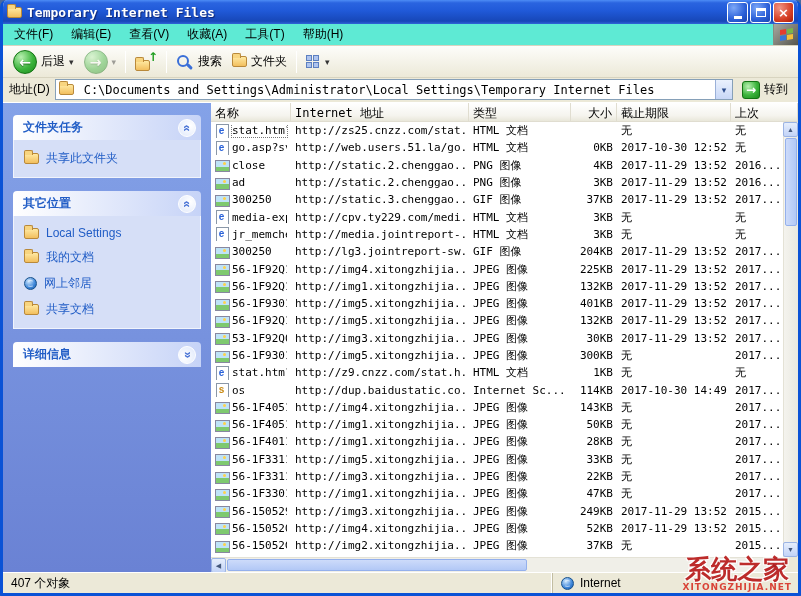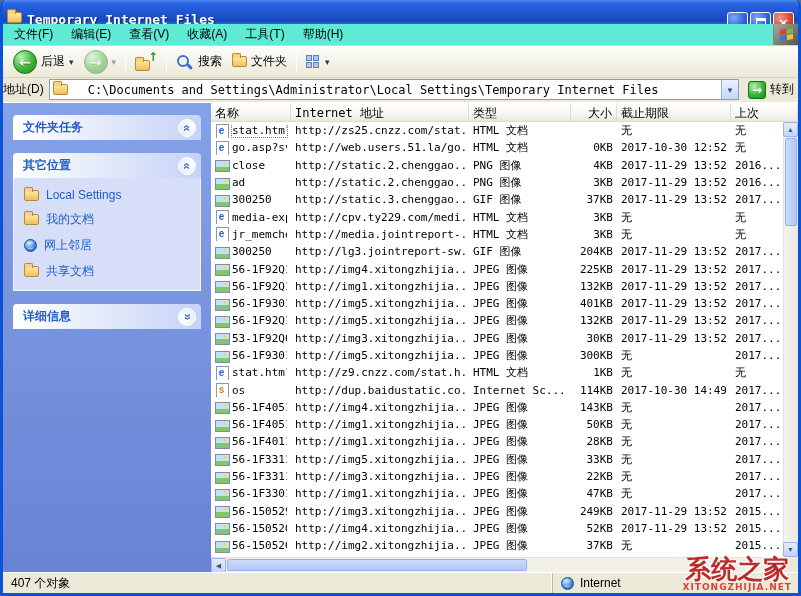--- a/index.html
+++ b/index.html
@@ -3,21 +3,21 @@
 <meta charset="utf-8">
 <style>
   *{box-sizing:border-box;margin:0;padding:0}
   html,body{width:801px;height:596px}
   body{font-family:"Liberation Sans","DejaVu Sans",sans-serif;font-size:12px;background:#4a6aa0;overflow:hidden}
 
   .window{position:relative;width:801px;height:596px;display:flex;flex-direction:column;
     border:3px solid #0a52d6;border-top:none;border-radius:7px 7px 2px 2px;overflow:hidden;background:#ece9d8}
 
   
-  .titlebar{height:23px;flex:none;display:flex;align-items:flex-start;gap:5px;padding:12px 4px;
+  .titlebar{height:23px;flex:none;display:flex;align-items:center;gap:5px;padding:12px 4px;
     background:linear-gradient(180deg,#4d8cf5 0%,#2a64e0 12%,#2059d8 45%,#1747b8 88%,#2f66d8 100%)}
   .title-text{color:#fff;font:bold 13px "DejaVu Sans Mono",monospace;flex:1;text-shadow:1px 1px 1px rgba(0,0,50,.55);white-space:nowrap;overflow:hidden}
   .winbtns{display:flex;gap:2px}
   .wbtn{width:21px;height:21px;border:1px solid #fff;border-radius:3px;display:flex;align-items:center;justify-content:center;color:#fff;cursor:pointer}
   .wbtn.min,.wbtn.max{background:radial-gradient(circle at 30% 25%,#7da8f8,#2a5fd8 60%,#1c45ae)}
   .wbtn.close{background:radial-gradient(circle at 30% 25%,#f09484,#d64026 60%,#a81c08);font:bold 13px "DejaVu Sans",sans-serif}
   .minbar{width:8px;height:3px;background:#fff;margin-top:10px}
   .maxbox{width:10px;height:9px;border:1px solid #fff;border-top-width:3px}
 
   
@@ -50,23 +50,23 @@
   .views span{width:6px;height:6px;background:#aec4ee;border:1px solid #5c7fc0}
 
   
   .ficon{position:relative;display:inline-block;width:16px;height:12px;flex:none;
     background:linear-gradient(180deg,#ffe9a2,#f2bf5e);border:1px solid #b9893a;border-radius:1px 2px 2px 2px}
   .ficon::before{content:"";position:absolute;top:-4px;left:-1px;width:7px;height:4px;
     background:#f8d580;border:1px solid #b9893a;border-bottom:none;border-radius:2px 2px 0 0}
   .ficon.tiny{width:15px;height:11px}
 
   
-  .addressbar{height:25px;flex:none;display:flex;align-items:center;gap:5px;background:#ece9d8;padding:1px 0 2px;border-bottom:1px solid #fff}
+  .addressbar{height:25px;flex:none;display:flex;align-items:center;gap:5px;background:#ece9d8;padding:1px 6px 2px;border-bottom:1px solid #fff}
   .addr-label{flex:none;white-space:nowrap}
-  .addr-input{flex:1;height:21px;background:#fff;border:1px solid #86a0b8;display:flex;align-items:center;gap:20px;padding-left:3px;overflow:hidden}
+  .addr-input{flex:1;height:21px;background:#fff;border:1px solid #86a0b8;display:flex;align-items:center;gap:10px;padding-left:3px;overflow:hidden}
   .addr-text{flex:1;font:12px "DejaVu Sans Mono",monospace;white-space:nowrap;overflow:hidden}
   .addr-drop{width:17px;height:100%;flex:none;background:linear-gradient(180deg,#eaf1fd,#c8d7f7);border-left:1px solid #9ab0d8;
     display:flex;align-items:center;justify-content:center;font-size:9px;color:#2c4c8c;cursor:pointer}
   .gobtn{display:flex;align-items:center;gap:4px;padding:0 4px;cursor:pointer;white-space:nowrap}
   .goicon{width:18px;height:18px;border-radius:3px;flex:none;background:radial-gradient(circle at 32% 28%,#b8f0b0,#3cb43c 55%,#1d8a1d);
     border:1px solid #137313;color:#fff;font:bold 12px "DejaVu Sans",sans-serif;display:flex;align-items:center;justify-content:center}
 
   
   .main{flex:1;display:flex;min-height:0;position:relative;background:#fff}
   .sidebar{width:208px;flex:none;background:linear-gradient(180deg,#84a2e8,#6a82d4);padding:12px 10px;display:flex;flex-direction:column;gap:13px;overflow:hidden}
@@ -214,20 +214,26 @@
     </div>
   </div>
 
   <div class="main">
     <div class="sidebar">
       <div class="panel">
         <div class="panel-h">
           <span>文件夹任务</span>
           <span class="chev up">«</span>
         </div>
+        <div class="panel-b">
+            <div class="sitem">
+              <span class="ficon tiny"></span>
+              <span>共享此文件夹</span>
+            </div>
+          </div>
       </div>
       <div class="panel">
         <div class="panel-h">
           <span>其它位置</span>
           <span class="chev up">«</span>
         </div>
         <div class="panel-b">
             <div class="sitem">
               <span class="ficon tiny"></span>
               <span>Local Settings</span>

